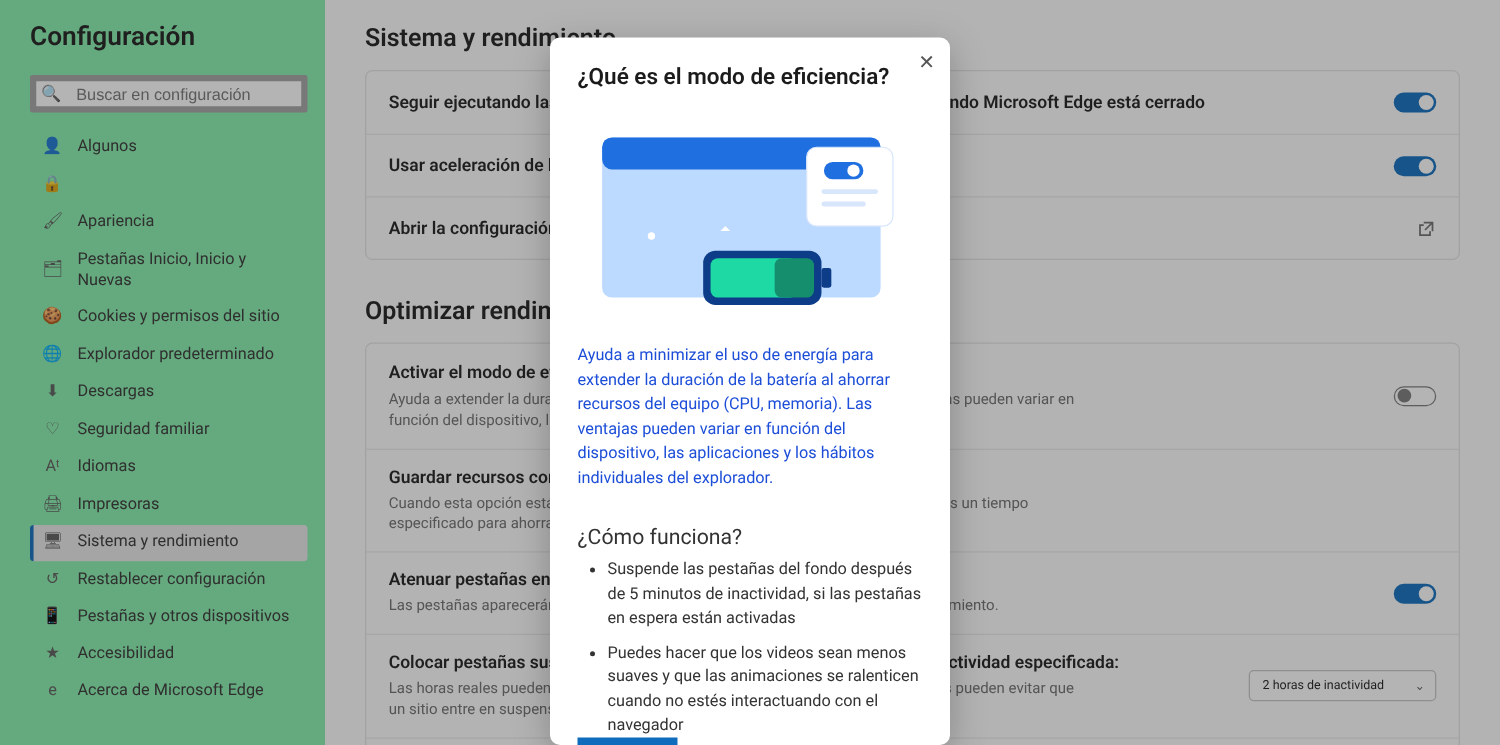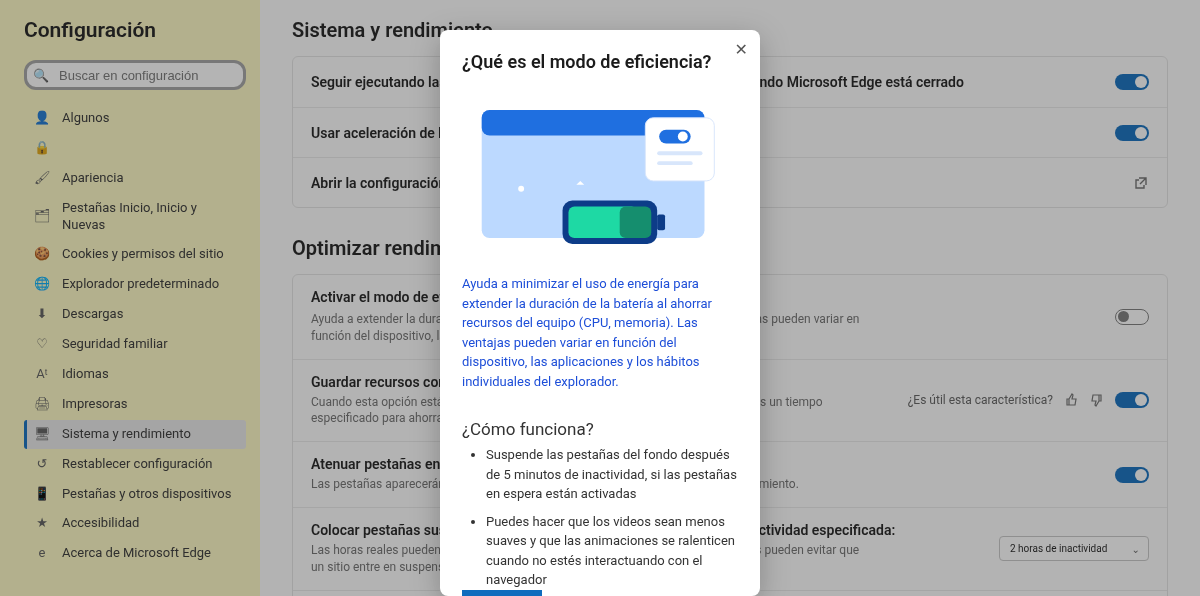--- a/index.html
+++ b/index.html
@@ -10,37 +10,37 @@
     background: #fdfdfd;
     width: 1200px;
     height: 596px;
     overflow: hidden;
     position: relative;
   }
   .app { display: flex; height: 100%; }
   .sidebar {
     width: 260px;
     padding: 18px 14px 0 24px;
-    background: #fef9c3;
+    background: #86efac;
   }
   .sidebar h1 {
     font-size: 21px;
     font-weight: 600;
     margin-bottom: 18px;
   }
   .search-box {
     position: relative;
     margin-bottom: 14px;
   }
   .search-box input{
     width: 100%;
     height: 30px;
     padding: 0 10px 0 32px;
-    border: 3px solid #a3a3a3;
-    border-radius: 12px;
+    border: 5px solid #a3a3a3;
+    border-radius: 2px;
     font-size: 13px;
     background:#fff;
   }
   .search-box .icon{
     position:absolute; left:9px; top:50%; transform:translateY(-50%);
     color:#6e6e6e; font-size:13px;
   }
   .nav { list-style:none; }
   .nav li{
     display:flex; align-items:center; gap:12px;
@@ -254,30 +254,20 @@
           </div>
       </div>
 
       <div class="row">
         <div class="left">
           <div class="title">Guardar recursos con pestañas en suspensión</div>
           <div class="desc">
             <span>Cuando esta opción está activada, las pestañas inactivas entrarán en suspensión tras un tiempo especificado para ahorrar los recursos del sistema.</span>
             <span class="link">Más información</span>
           </div>
-        </div>
-        <div class="right">
-          <span class="small-q">¿Es útil esta característica?</span>
-          <svg class="thumb" viewBox="0 0 16 16" fill="none" stroke="currentColor" stroke-width="1.2">
-              <path d="M4 7h2v6H4zM6 7l3-5 1 1-1 4h4l-1 6H6z"></path>
-            </svg>
-          <svg class="thumb" viewBox="0 0 16 16" fill="none" stroke="currentColor" stroke-width="1.2">
-              <path d="M12 9h-2V3h2zM10 9l-3 5-1-1 1-4H3l1-6h6z"></path>
-            </svg>
-          <div class="toggle"></div>
         </div>
       </div>
 
       <div class="row">
         <div class="left">
           <div class="title">Atenuar pestañas en suspensión</div>
           <div class="desc">Las pestañas aparecerán atenuadas al guardar memoria y CPU para mejorar el rendimiento.</div>
         </div>
         <div class="right">
             <div class="toggle"></div>

